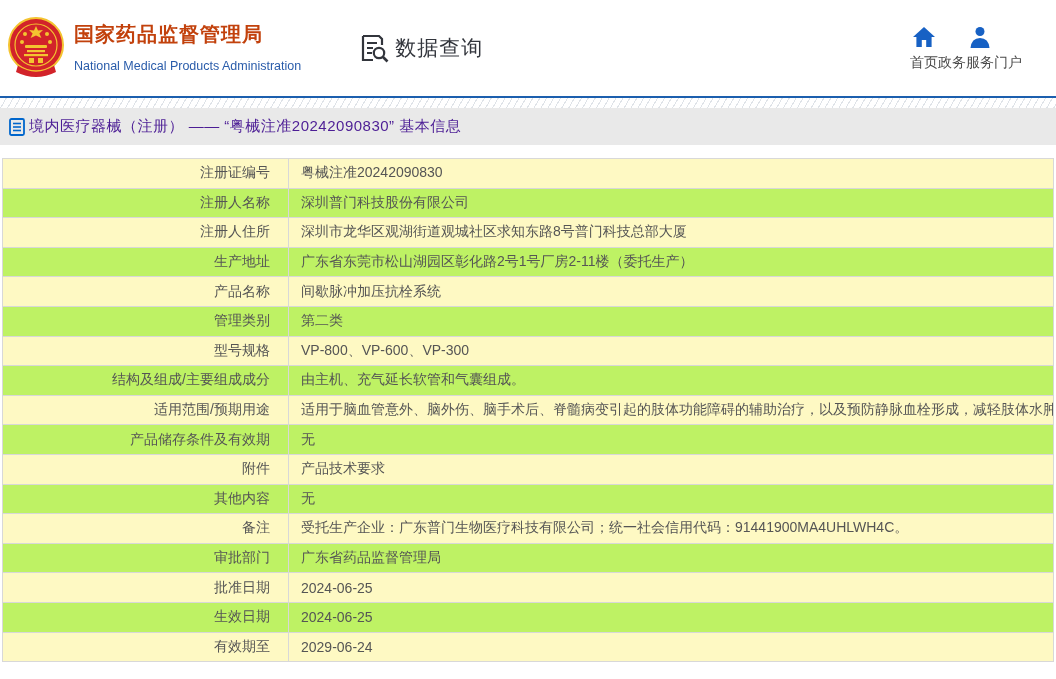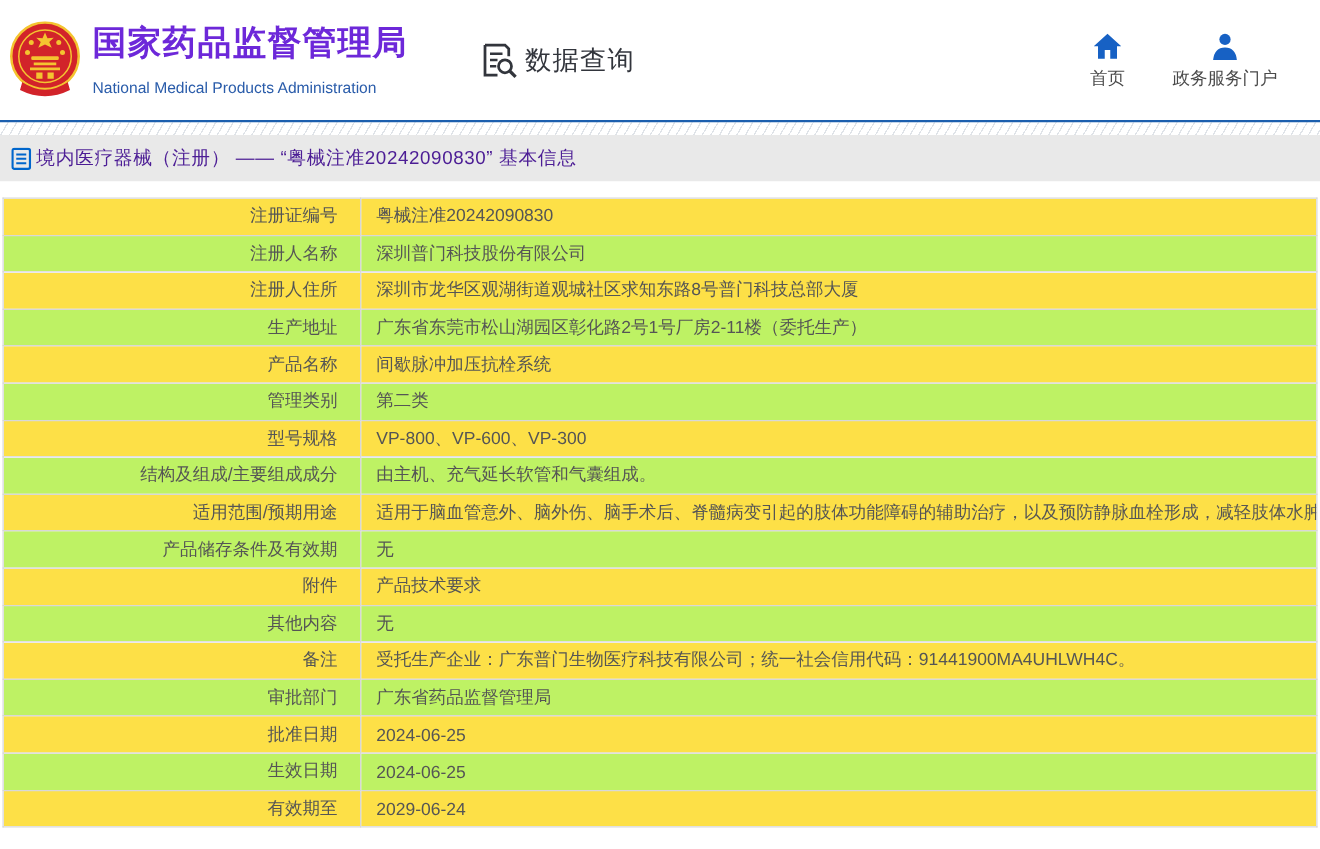--- a/index.html
+++ b/index.html
@@ -4,43 +4,43 @@
 <style>
   * { margin:0; padding:0; box-sizing:border-box; }
   html,body { width:1056px; height:679px; overflow:hidden; background:#fff;
     font-family:"Liberation Sans","DejaVu Sans",sans-serif; }
 
   
   .header { height:96px; background:#fff; display:flex; align-items:center; padding:0 20px 0 8px; }
   .logo-group { display:flex; align-items:center; }
   .emblem { width:56px; height:62px; flex:0 0 auto; }
   .logo-text { margin-left:10px; }
-  .logo-title { font-size:27px; font-weight:bold; color:#6d28d9; letter-spacing:1px; line-height:1.15; }
+  .logo-title { font-size:20px; font-weight:bold; color:#c2410c; letter-spacing:1px; line-height:1.15; }
   .logo-subtitle { font-size:12.5px; color:#2a5caa; margin-top:13px; }
   .data-query { display:flex; align-items:center; margin-left:58px; cursor:pointer;text-align:center; }
   .dq-icon { width:30px; height:30px; margin-right:6px; }
   .dq-label { font-size:21px; color:#32353c; letter-spacing:1px; }
-  .header-nav { margin-left:auto; display:flex; gap:38px; padding-right:14px; }
+  .header-nav { margin-left:auto; display:flex; padding-right:14px; }
   .nav-item { display:flex; flex-direction:column; align-items:center; cursor:pointer; }
   .nav-icon { width:24px; height:24px; margin-bottom:5px; }
   .nav-label { font-size:14px; color:#4a4a4a; }
 
   
   .blue-line { height:2px; background:#1c5fae; }
   .stripe-band { height:10px;
     background:repeating-linear-gradient(120deg,#ffffff 0px,#ffffff 5px,#dfe3e8 5px,#dfe3e8 6px); }
   .title-band { height:37px; background:#e9e9e9; display:flex; align-items:center; padding-left:9px; }
   .doc-icon { width:16px; height:18px; margin-right:4px; flex:0 0 auto; }
   .page-title { font-size:15px; color:#4c1d95; letter-spacing:0.5px; }
 
   
   .table-wrap { margin-top:13px; }
   table.info { width:1052px; margin-left:2px; border-collapse:collapse; table-layout:fixed; }
   table.info td { border:1px solid #d8d8d8; height:29.6px; font-size:14px; color:#555;
-    padding:2px 12px; vertical-align:middle; background:#fde047; overflow:hidden; white-space:nowrap; }
+    padding:2px 12px; vertical-align:middle; background:#fef9c3; overflow:hidden; white-space:nowrap; }
   table.info td.lbl { width:286px; text-align:right; padding-right:18px; color:#555; }
   table.info tr.alt td { background:#bef264; }
 </style>
 </head>
 <body>
 
 <div class="header">
   <div class="logo-group">
     <svg class="emblem" viewBox="0 0 56 62">
       <circle cx="28" cy="28" r="27" fill="#d2232a"></circle>

